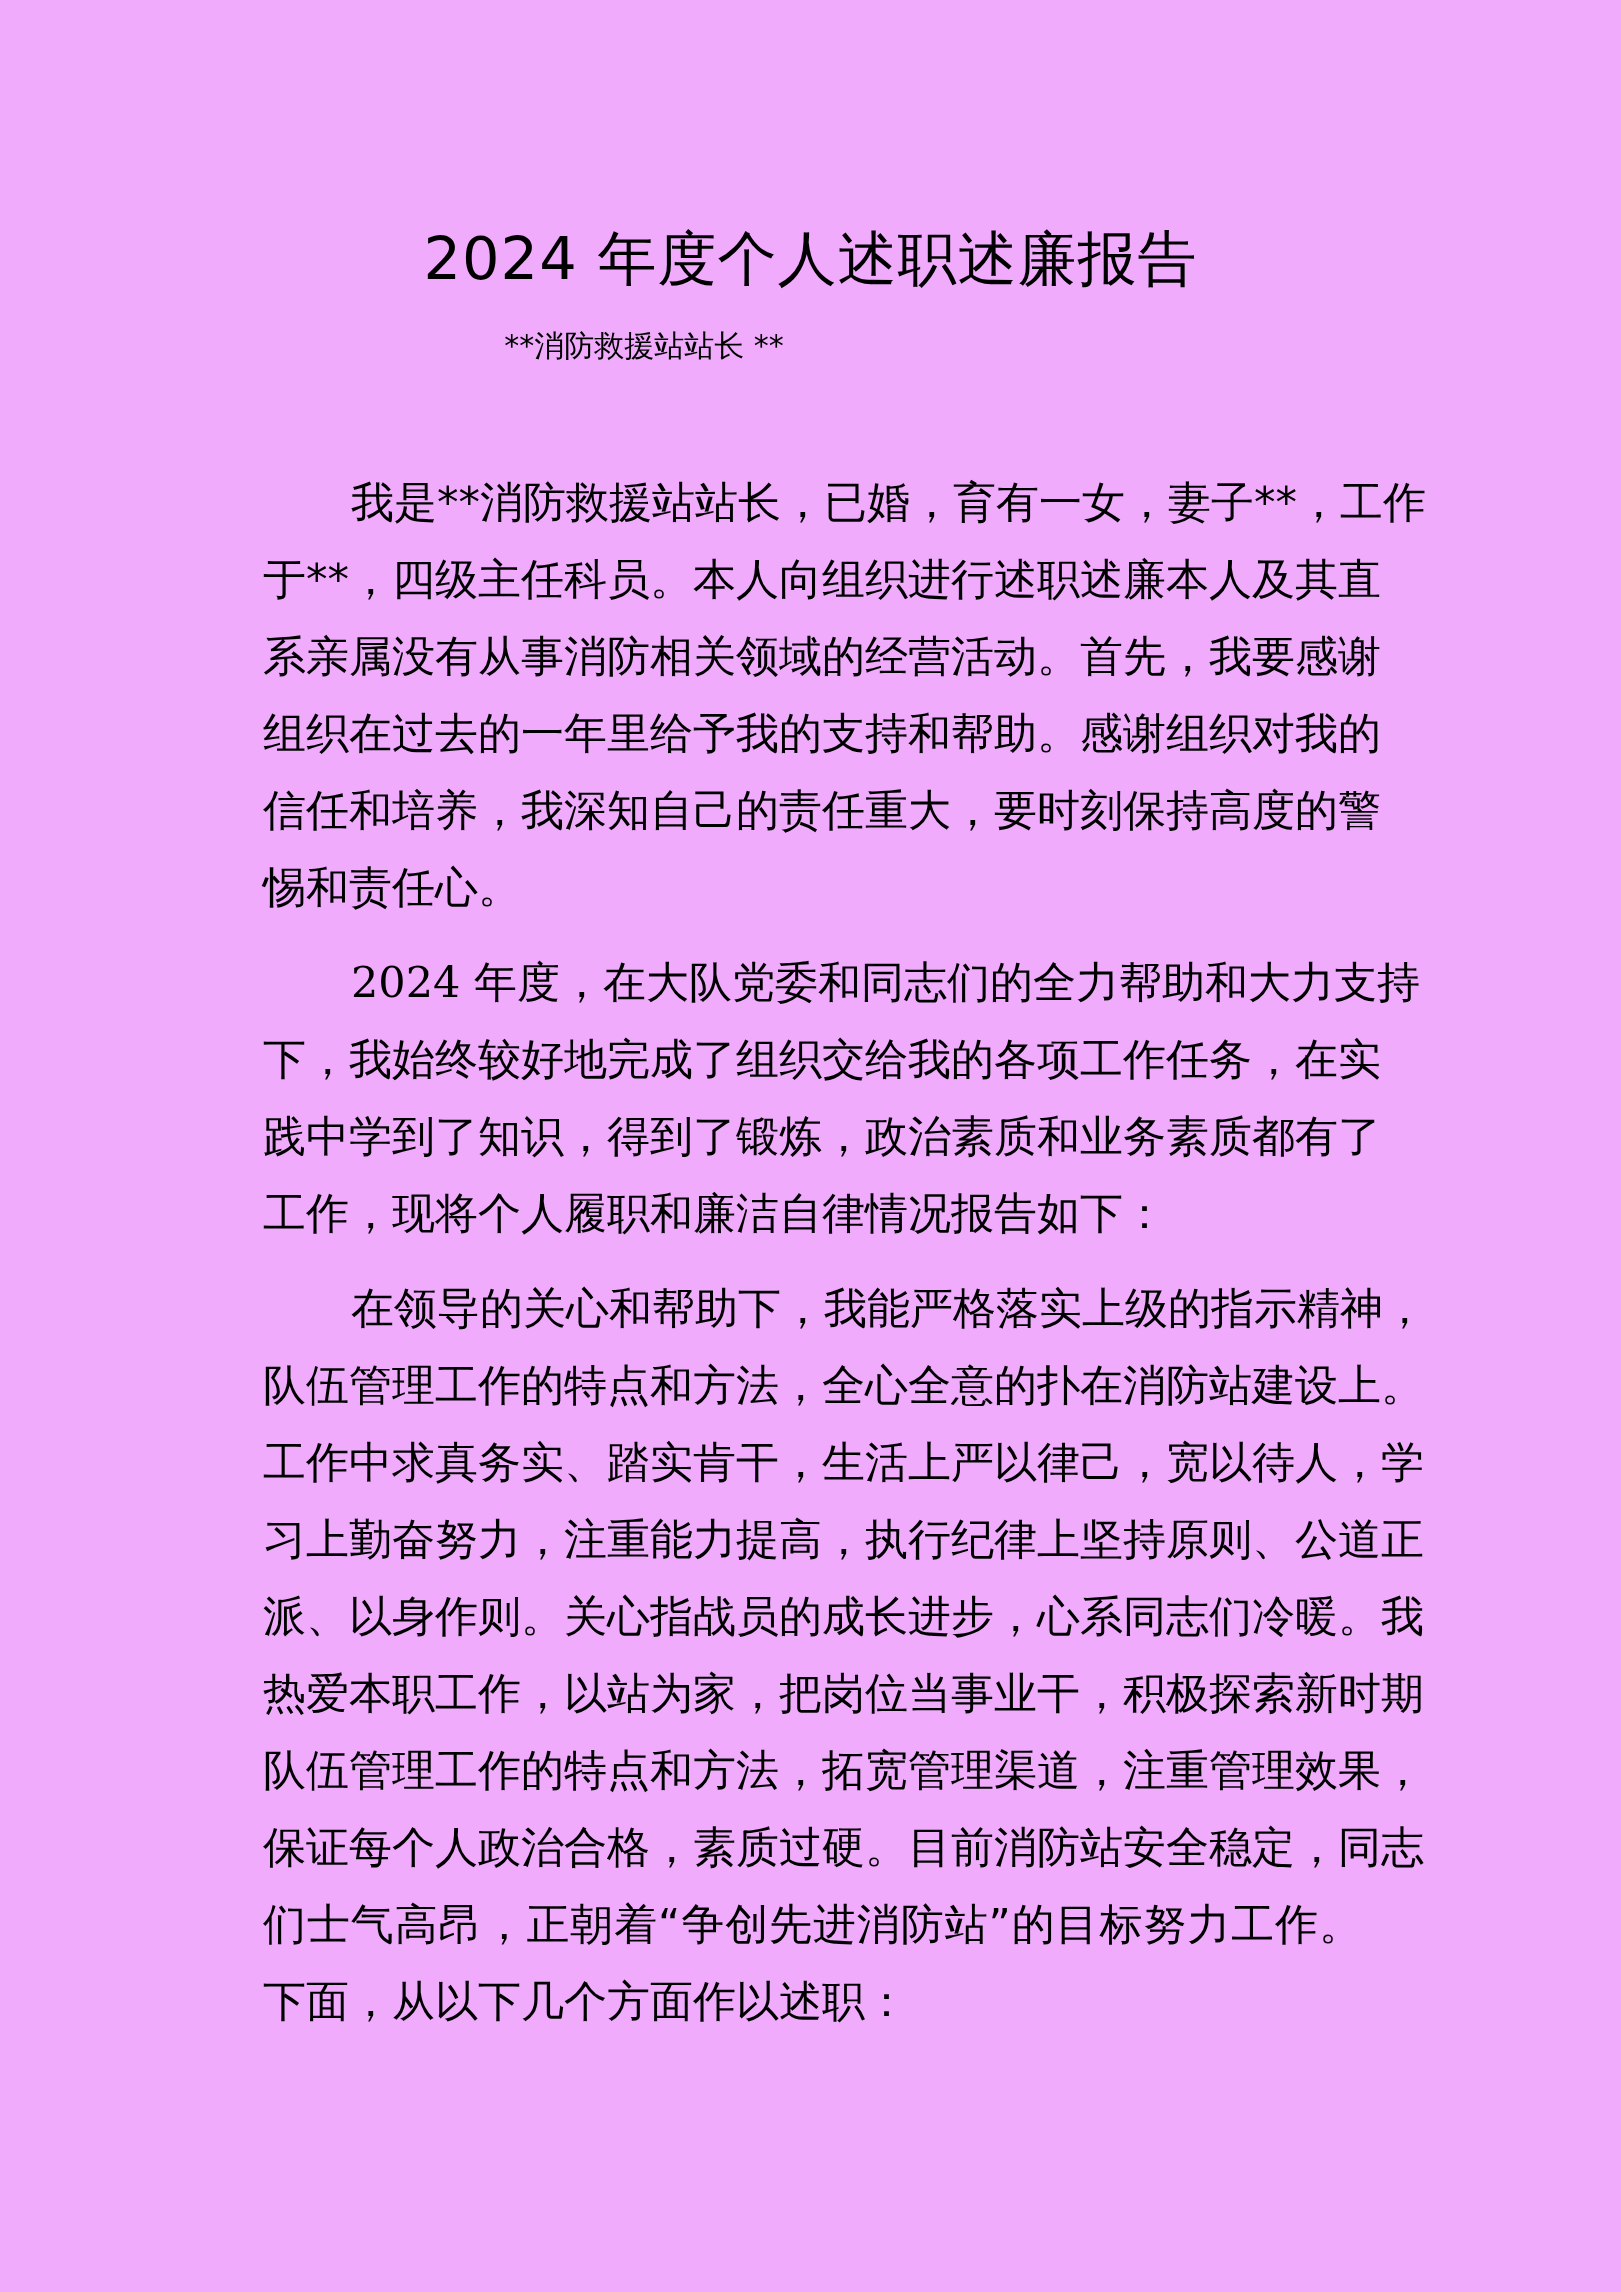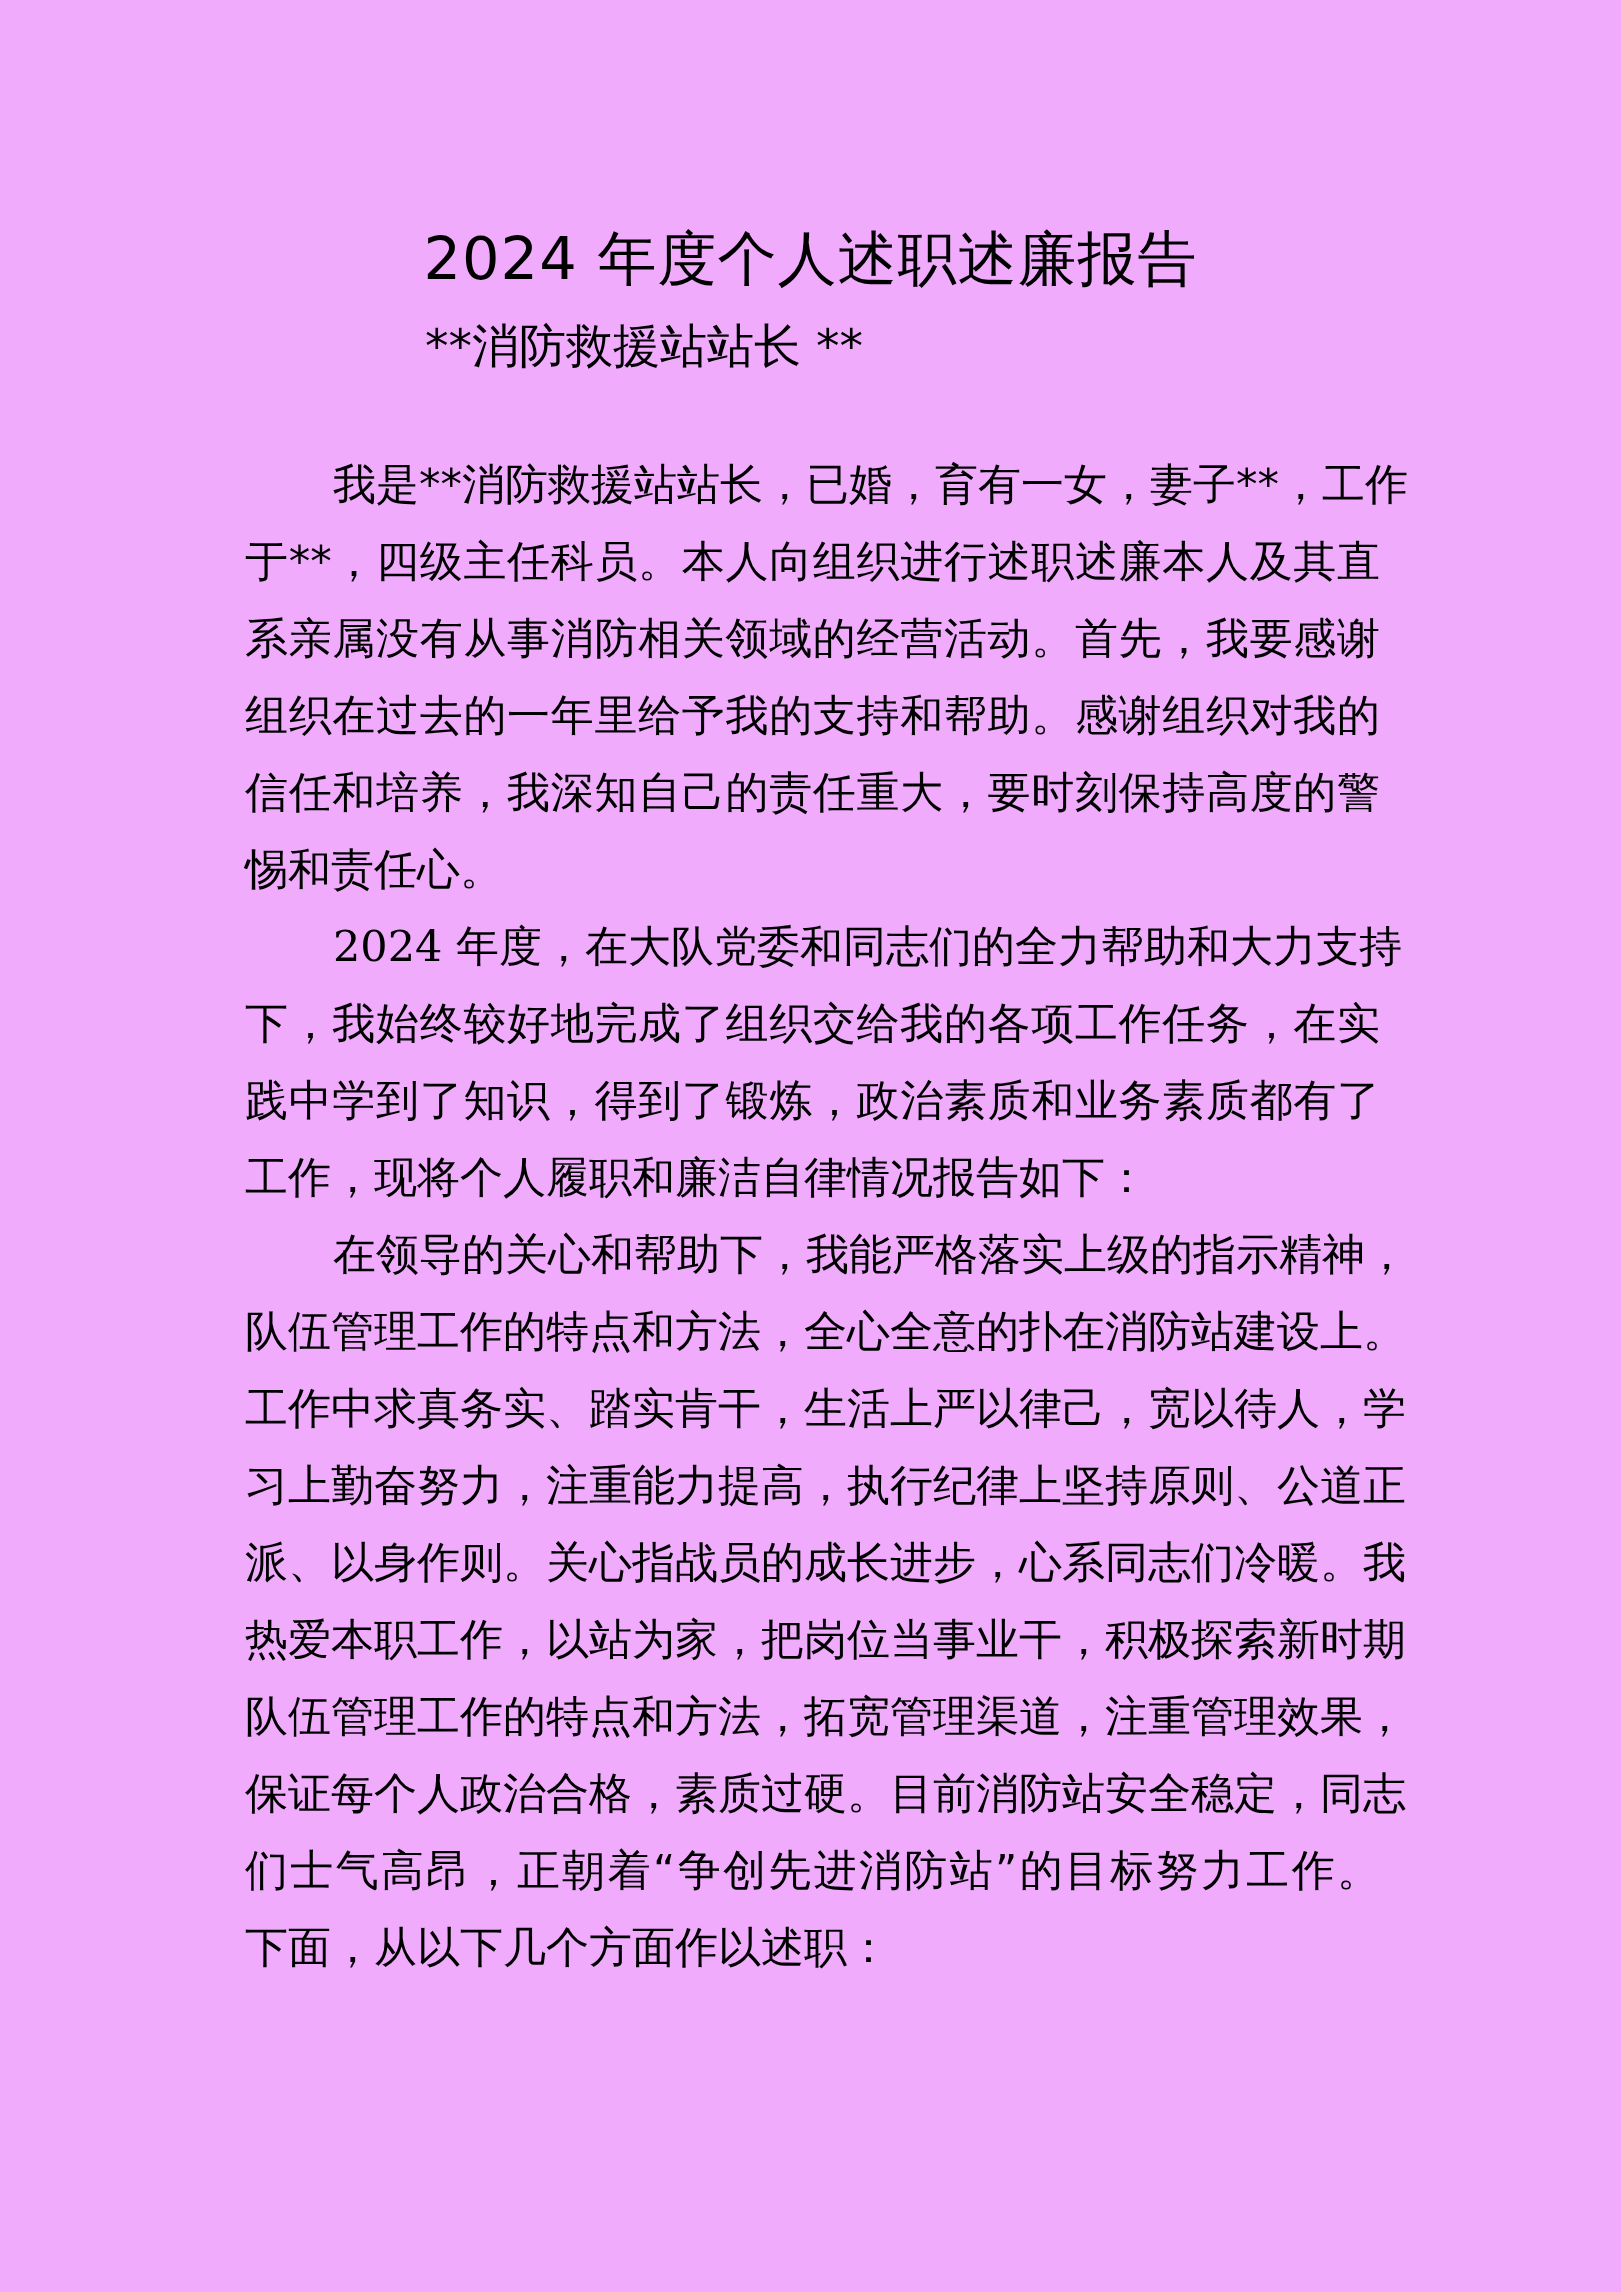--- a/index.html
+++ b/index.html
@@ -32,32 +32,32 @@
     line-height: 74px;
     letter-spacing: 1px;
     white-space: nowrap;
   }
   .subtitle {
     position: absolute;
     left: 0;
     width: 1288px;
     top: 316px;
     text-align: center;
-    font-size: 47px;
+    font-size: 30px;
     line-height: 59px;
     white-space: nowrap;
   }
   .body {
     position: absolute;
     left: 245px;
     width: 1135px;
     top: 446px;
   }
   .para {
-    margin: 0;
+    margin: 18px;
   }
   .line {
     display: block;
     height: 77px;
     line-height: 77px;
     font-size: 43px;
     white-space: nowrap;
     text-align: justify;
     text-align-last: justify;
     overflow: visible;

